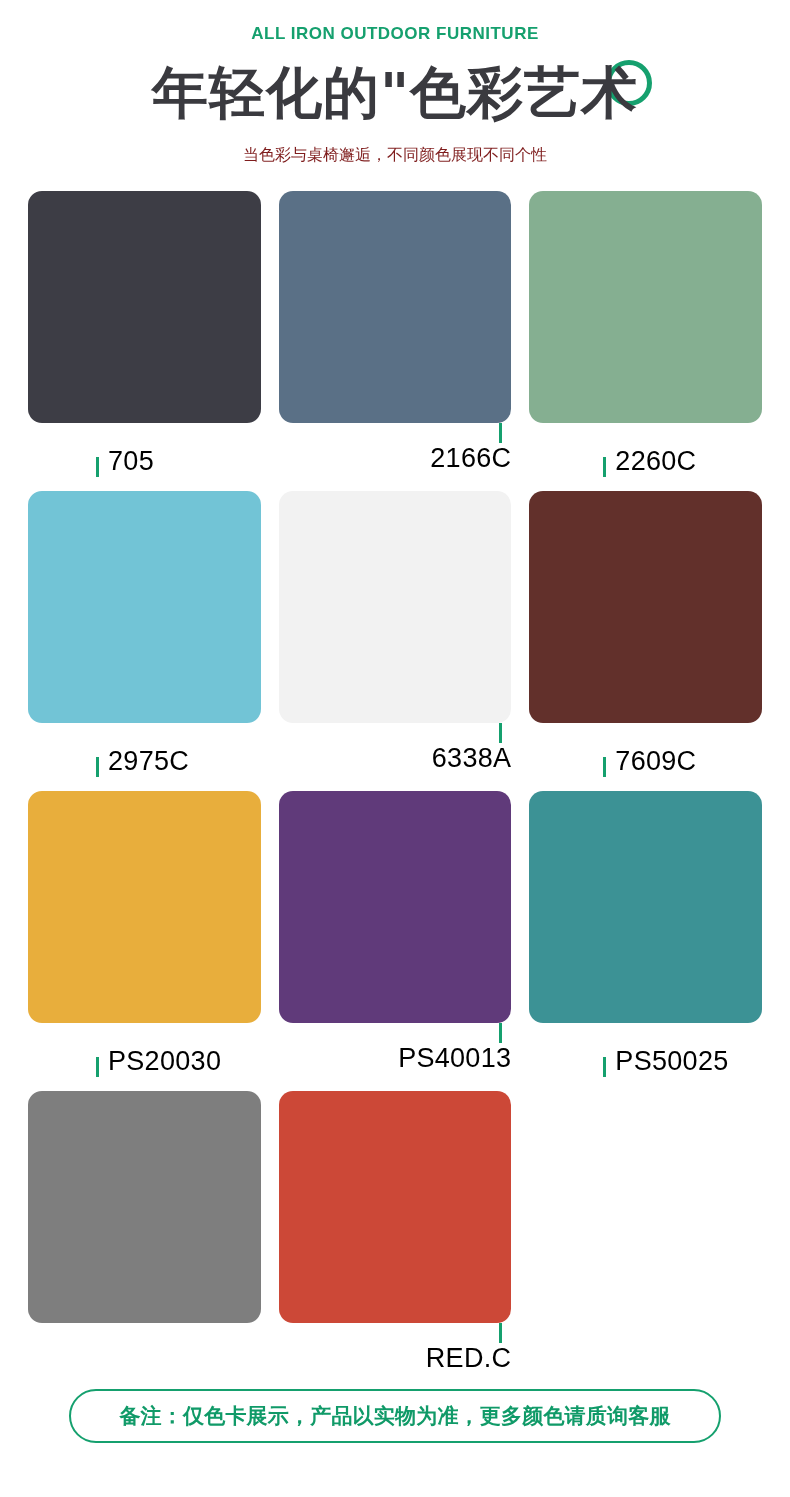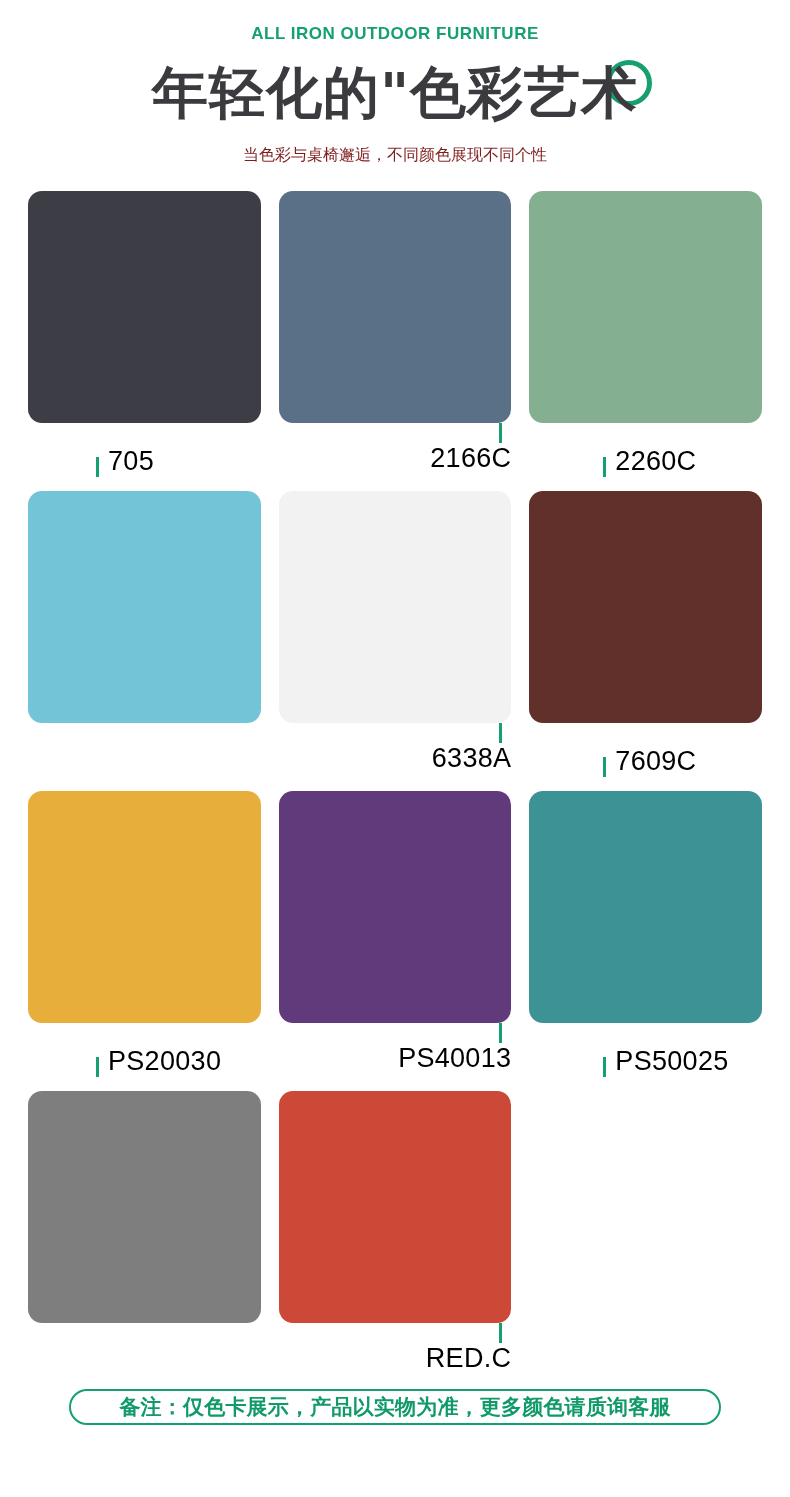--- a/index.html
+++ b/index.html
@@ -107,21 +107,21 @@
     height: 20px;
     background: #15a06e;
     margin-right: 9px;
     flex: 0 0 auto;
   }
 
   
   .footer {
     margin: 12px auto 0 auto;
     width: 652px;
-    height: 36px;
+    height: 54px;
     border: 2px solid #15a06e;
     border-radius: 27px;
     display: flex;
     align-items: center;
     justify-content: center;
     box-sizing: border-box;
   }
   .footer-text {
     color: #109a68;
     font-size: 21px;
@@ -166,20 +166,24 @@
     <div class="cell">
       <div class="chip" style="background: rgb(133, 175, 145);"></div>
       <div class="chip-label">
         <span class="tick" style="background: rgb(21, 160, 110);"></span>
         <span>2260C</span>
       </div>
     </div>
 
     <div class="cell">
       <div class="chip" style="background: rgb(114, 196, 214);"></div>
+      <div class="chip-label">
+        <span class="tick" style="background: rgb(21, 160, 110);"></span>
+        <span>2975C</span>
+      </div>
     </div>
 
     <div class="cell">
       <div class="chip" style="background: rgb(242, 242, 242);"></div>
       <div class="chip-label">
         <span class="tick" style="background: rgb(21, 160, 110);"></span>
         <span>6338A</span>
       </div>
     </div>
 

